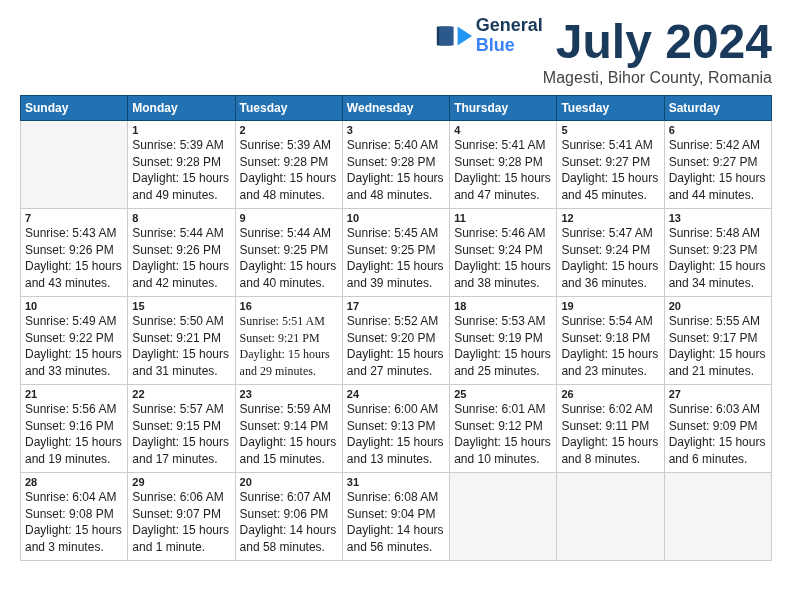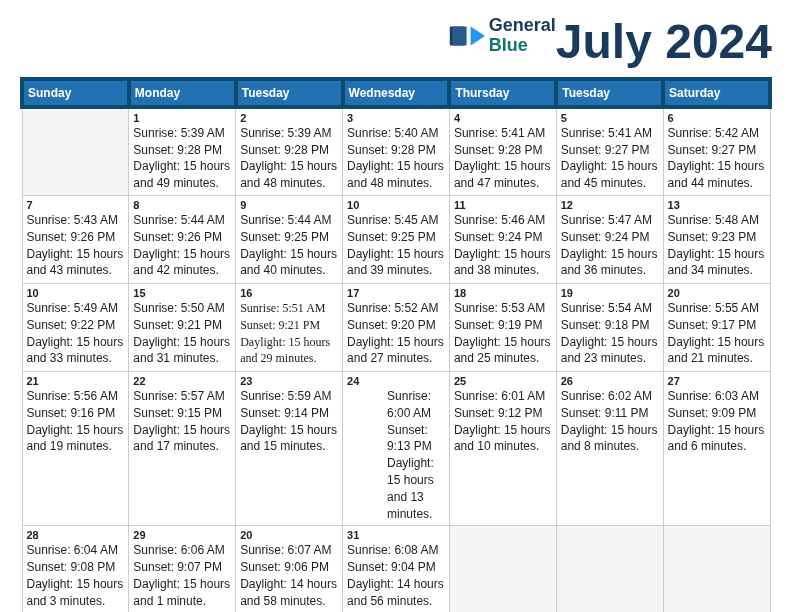--- a/index.html
+++ b/index.html
@@ -27,21 +27,21 @@
       flex-direction: column;
       align-items: flex-start;
     }
     .logo-text {
       font-size: 18px;
       font-weight: bold;
       color: #1a3a5c;
       line-height: 1.1;
     }
     .logo-blue {
-      color: #0f766e;
+      color: #3b82f6;
     }
     .logo-row {
       display: flex;
       align-items: center;
       gap: 4px;
     }
     .title-section {
       text-align: right;
     }
     .month-title {
@@ -59,21 +59,21 @@
       border-collapse: collapse;
       table-layout: fixed;
     }
     .calendar th {
       background: #2271b3;
       color: #fff;
       font-size: 12px;
       font-weight: bold;
       padding: 5px 4px;
       text-align: left;
-      border: 4px solid #0c4a6e;
+      border: 1px solid #0c4a6e;
     }
     .calendar td {
       border: 1px solid #ccc;
       vertical-align: top;
       padding: 3px 4px;
       font-size: 9.5px;
       color: #222;
       height: 88px;
       background: #fff;
     }
@@ -112,20 +112,21 @@
           <polygon points="32,4 50,16 32,28" fill="#2196f3"></polygon>
         </svg>
         <div>
           <span class="logo-text">General</span><br>
           <span class="logo-text logo-blue">Blue</span>
         </div>
       </div>
     </div>
     <div class="title-section">
       <div class="month-title">July 2024</div>
+      <div class="subtitle">Magesti, Bihor County, Romania</div>
     </div>
   </div>
 
   <table class="calendar">
     <thead>
       <tr>
       <th>Sunday</th>
           <th>Monday</th>
           <th>Tuesday</th>
           <th>Wednesday</th>
@@ -299,21 +300,21 @@
           </td>
           <td>
             <span class="day-num">23</span>
             <div class="cell-text" style="white-space: pre-line;">Sunrise: 5:59 AM
 Sunset: 9:14 PM
 Daylight: 15 hours
 and 15 minutes.</div>
           </td>
           <td>
             <span class="day-num">24</span>
-            <div class="cell-text" style="white-space: pre-line; margin-left: 40px;">Sunrise: 6:00 AM
+            <div class="cell-text" style="white-space: pre-line;">Sunrise: 6:00 AM
 Sunset: 9:13 PM
 Daylight: 15 hours
 and 13 minutes.</div>
           </td>
           <td>
             <span class="day-num">25</span>
             <div class="cell-text" style="white-space: pre-line;">Sunrise: 6:01 AM
 Sunset: 9:12 PM
 Daylight: 15 hours
 and 10 minutes.</div>

